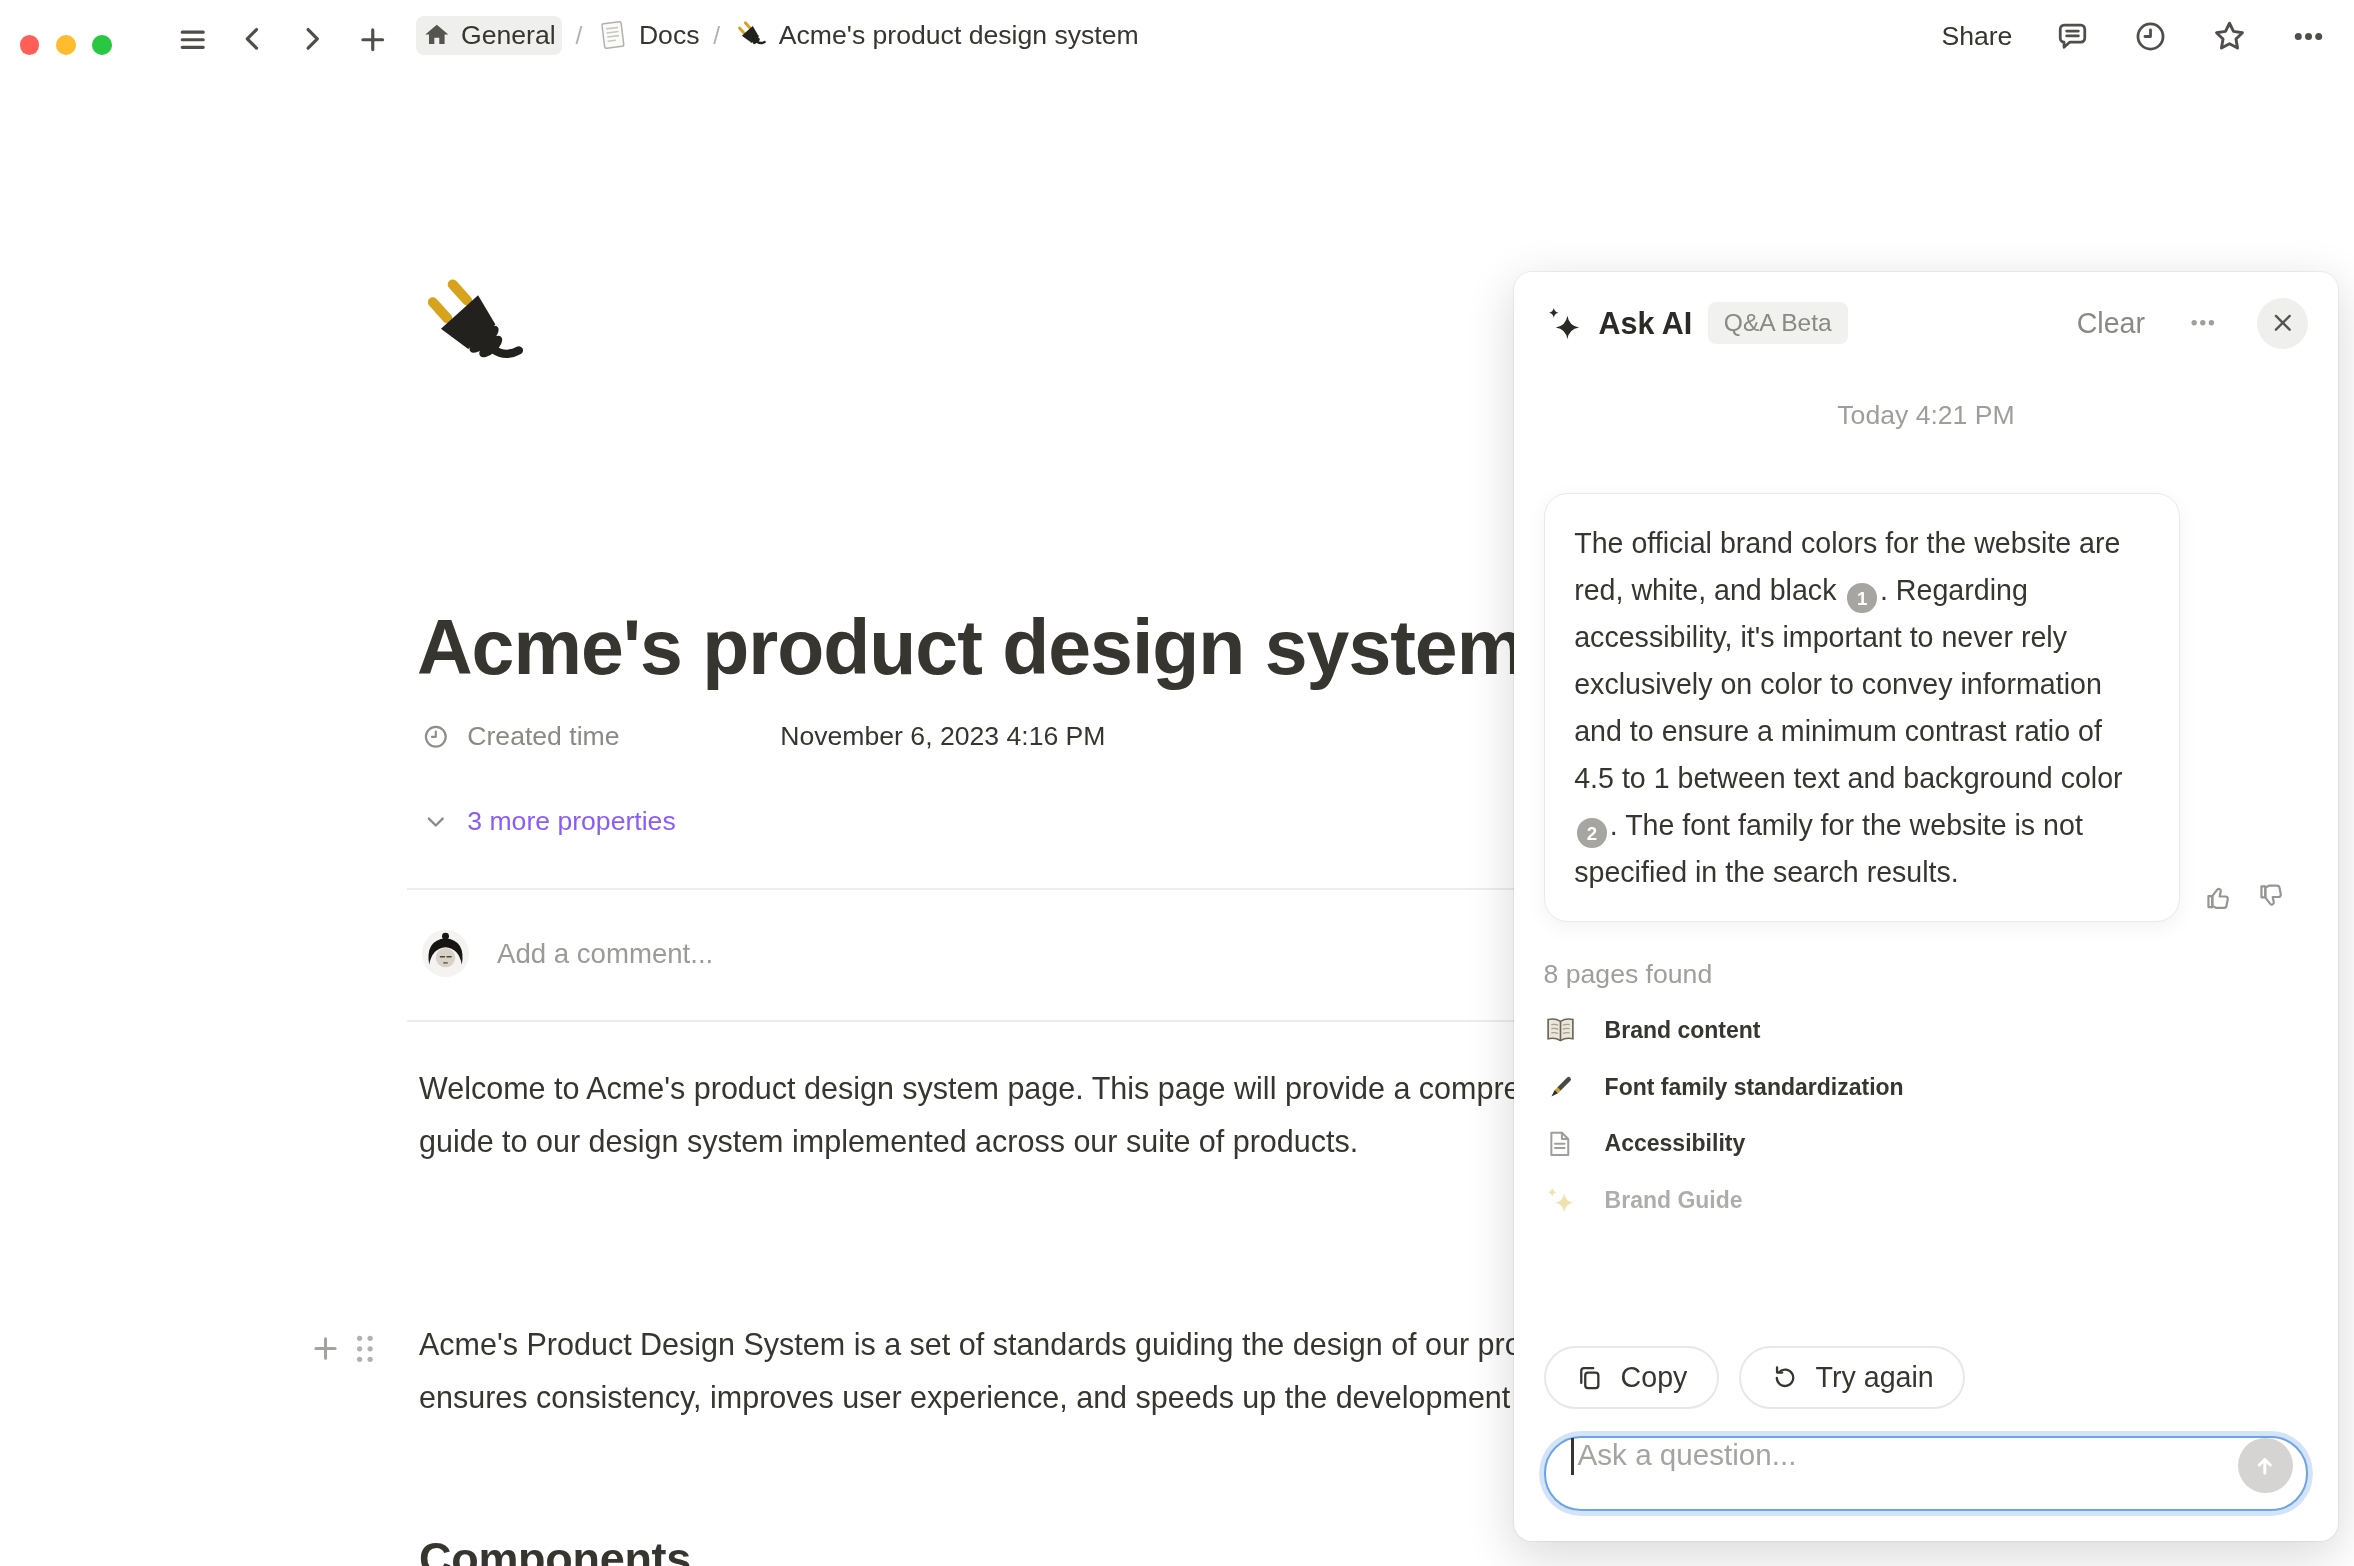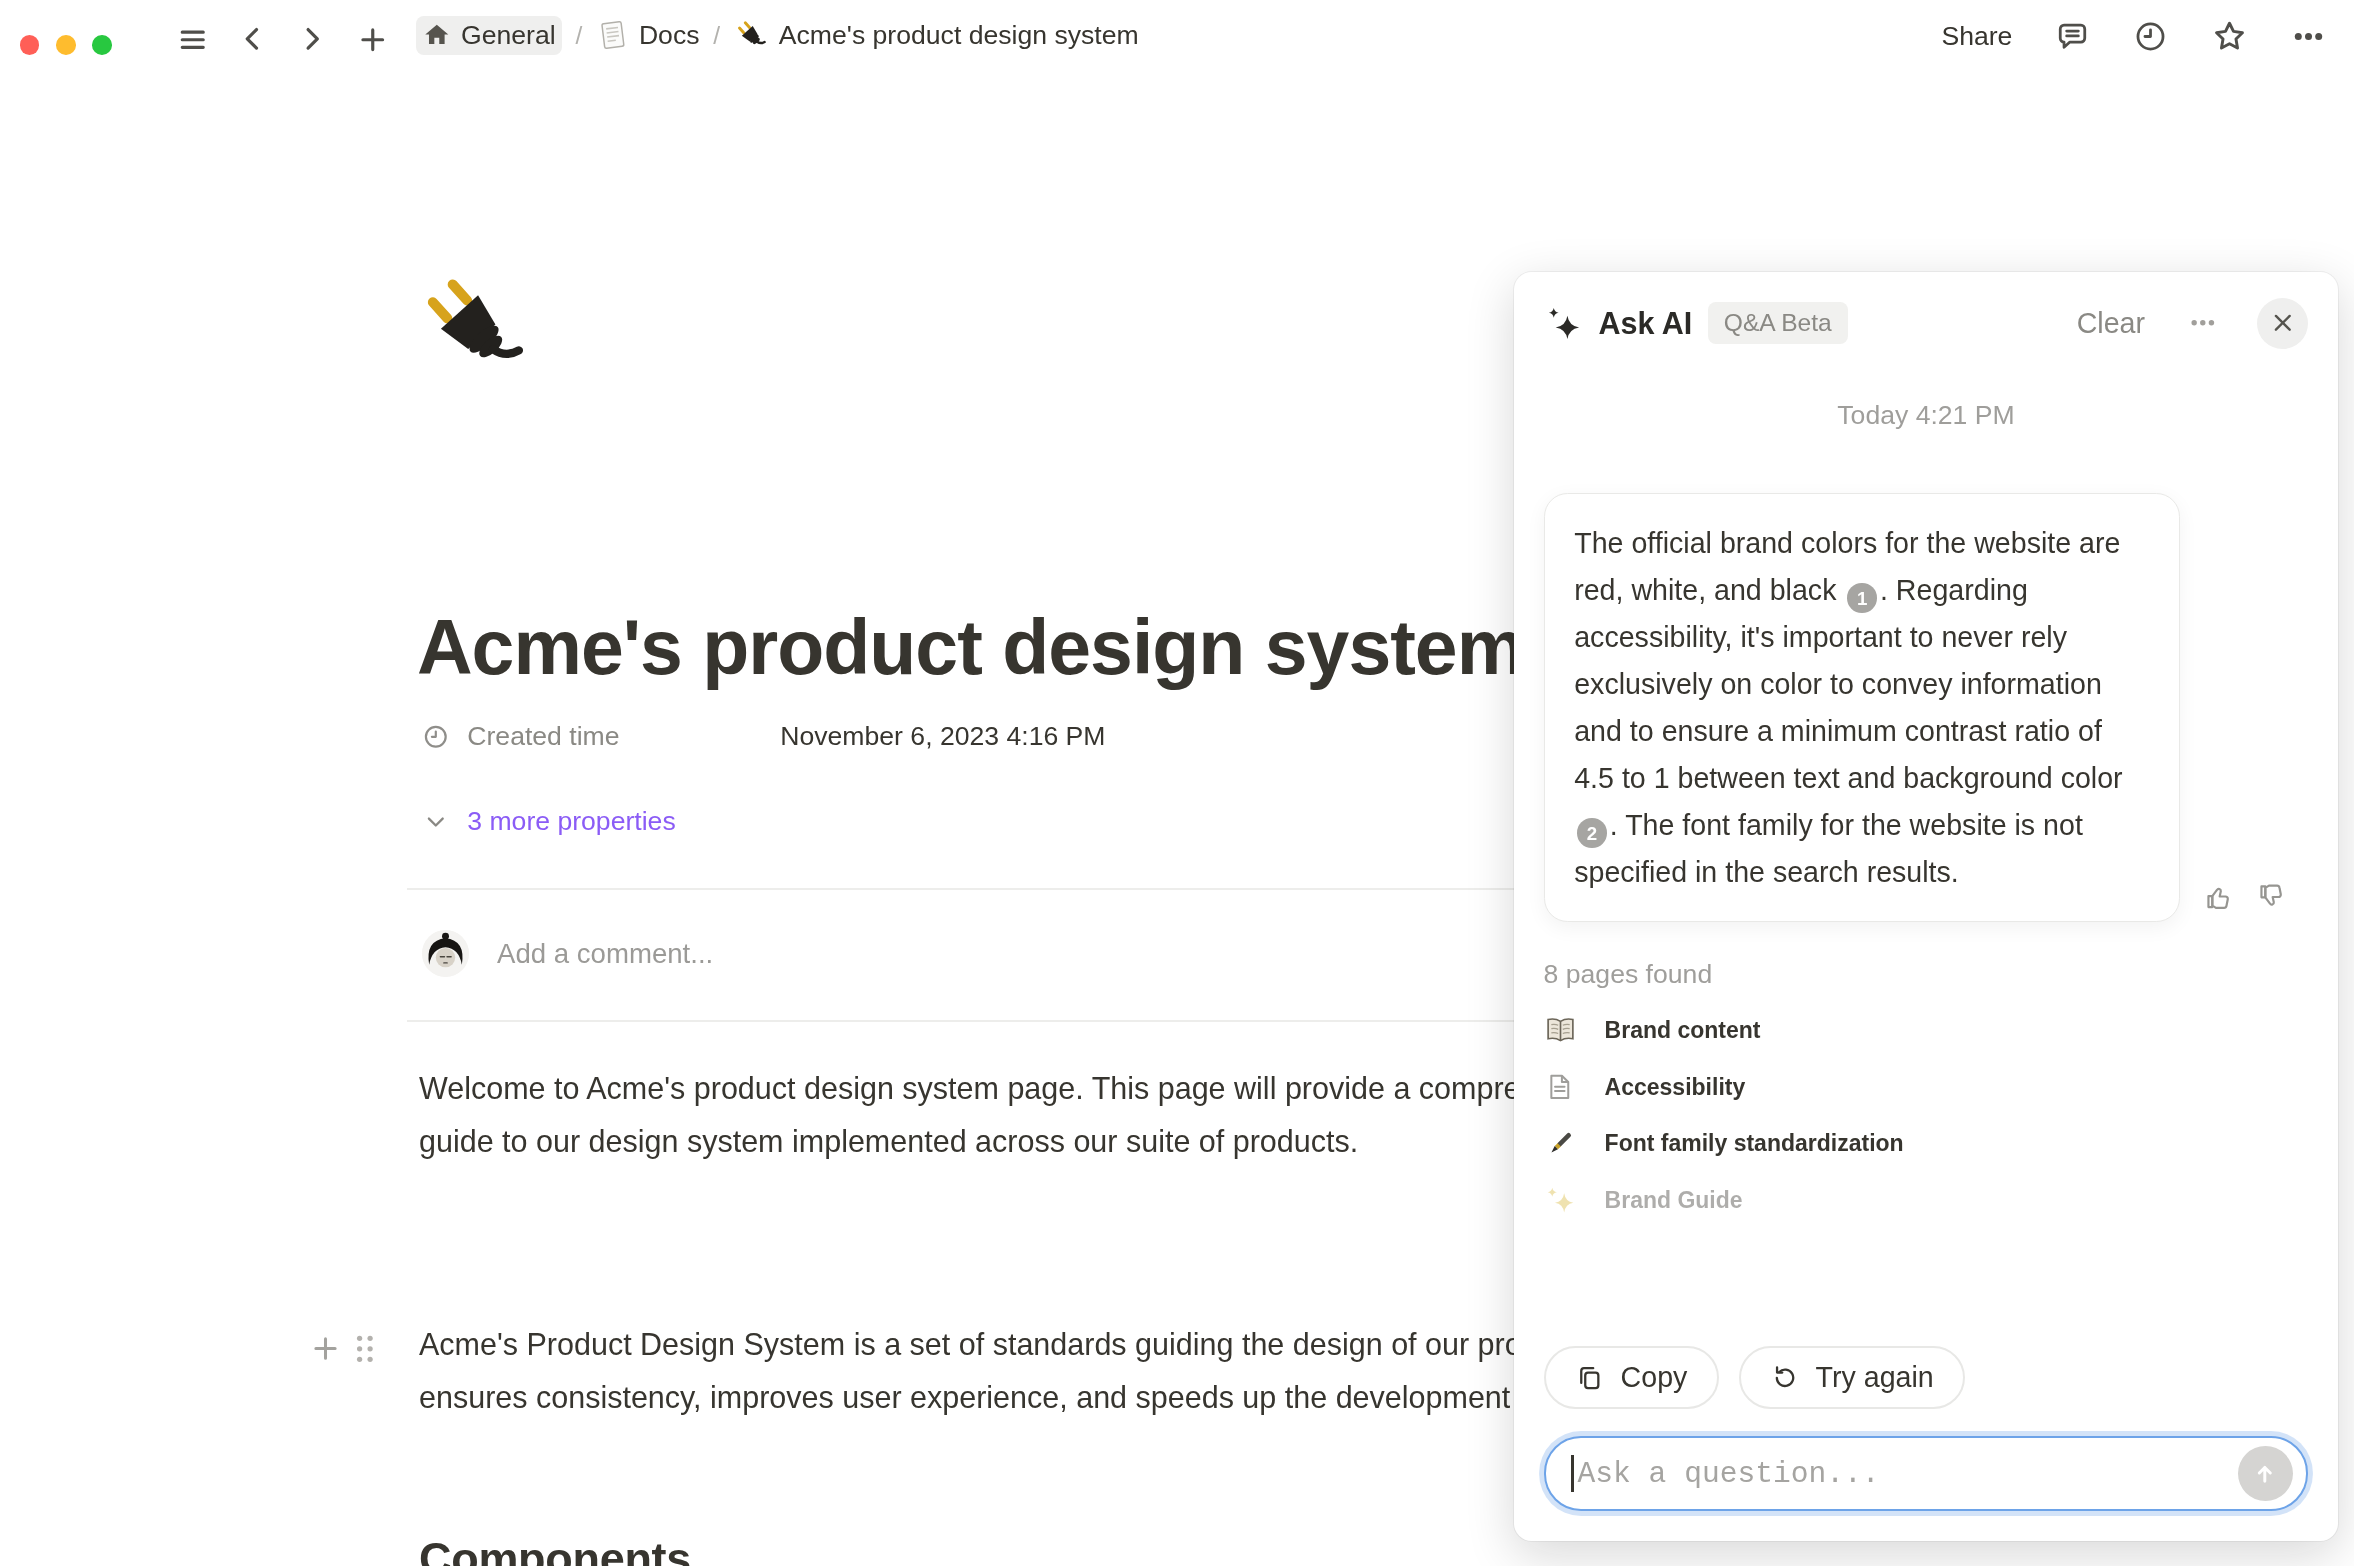--- a/index.html
+++ b/index.html
@@ -78,21 +78,21 @@
   .page-item .pi{width:33px;height:33px;flex:none;display:flex;align-items:center;justify-content:center;}
   .page-item.faded{opacity:.4;}
   .actions{display:flex;gap:19.7px;margin-top:auto;flex:none;}
   .pill{
     display:flex;align-items:center;gap:15.8px;border:2px solid #e8e8e6;border-radius:39px;
     padding:12.8px 29.6px;font-size:28.6px;font-weight:500;color:#37352f;cursor:pointer;background:#fff;
   }
   .ask-input{
     margin-top:27.6px;flex:none;height:75px;border-radius:37px;
     border:2.5px solid #6da3e8;box-shadow:0 0 0 4.9px rgba(109,163,232,.30);
-    display:flex;align-items:center;padding:0 13.8px 0 25.6px;box-sizing:border-box;background:#fff;font-family:Liberation Mono, monospace;
+    display:flex;align-items:flex-start;padding:0 13.8px 0 25.6px;box-sizing:border-box;background:#fff;
   }
   .caret{width:2.5px;height:37px;background:#37352f;margin-right:3.9px;}
   .ask-ph{flex:1;color:#a5a4a1;font-size:29.6px;}
   .send-btn{width:55px;height:55px;border-radius:50%;background:#d5d4d2;display:flex;align-items:center;justify-content:center;cursor:pointer;flex:none;}
   svg{display:block;}
 </style>
 </head>
 <body>
 
 <div class="topbar">
@@ -330,39 +330,39 @@
           <svg width="33" height="33" viewBox="0 0 36 36">
               <path d="M18 8 C14 5.5 9 5 4.5 6 V27 C9 26 14 26.5 18 29 C22 26.5 27 26 31.5 27 V6 C27 5 22 5.5 18 8 Z" fill="#ece6da" stroke="#6b6558" stroke-width="1.8"></path>
               <path d="M18 8v21" stroke="#6b6558" stroke-width="1.8"></path>
               <path d="M8 11.5c3-.5 5.5-.2 7.5.8M8 16c3-.5 5.5-.2 7.5.8M8 20.5c3-.5 5.5-.2 7.5.8M20.5 12.3c2-1 4.5-1.3 7.5-.8M20.5 16.8c2-1 4.5-1.3 7.5-.8M20.5 21.3c2-1 4.5-1.3 7.5-.8" stroke="#a69f8f" stroke-width="1.4" fill="none"></path>
             </svg>
         </span>
         <span>Brand content</span>
       </div>
       <div class="page-item">
         <span class="pi">
-          <svg width="29.6" height="29.6" viewBox="0 0 28 28" fill="none" stroke="#9f9e9b" stroke-width="1.9">
-              <path d="M6 3.5h10l6 6v15H6z" stroke-linejoin="round"></path>
-              <path d="M16 3.5v6h6" stroke-linejoin="round"></path>
-              <path d="M9.5 14h9M9.5 18h9" stroke-linecap="round"></path>
-            </svg>
-        </span>
-        <span>Accessibility</span>
-      </div>
-      <div class="page-item">
-        <span class="pi">
           <svg width="33" height="33" viewBox="0 0 36 36">
               <g transform="rotate(45 18 18)">
                 <rect x="15.5" y="3" width="5" height="19" rx="2.2" fill="#4a4944"></rect>
                 <rect x="15.5" y="20" width="5" height="4.5" fill="#c9a227"></rect>
                 <path d="M15.5 24.5h5L18 32z" fill="#2e2d2a"></path>
               </g>
             </svg>
         </span>
         <span>Font family standardization</span>
+      </div>
+      <div class="page-item">
+        <span class="pi">
+          <svg width="29.6" height="29.6" viewBox="0 0 28 28" fill="none" stroke="#9f9e9b" stroke-width="1.9">
+              <path d="M6 3.5h10l6 6v15H6z" stroke-linejoin="round"></path>
+              <path d="M16 3.5v6h6" stroke-linejoin="round"></path>
+              <path d="M9.5 14h9M9.5 18h9" stroke-linecap="round"></path>
+            </svg>
+        </span>
+        <span>Accessibility</span>
       </div>
       <div class="page-item faded">
         <span class="pi">
           <svg width="33" height="33" viewBox="0 0 36 36" fill="#d9b83d">
               <path d="M22 10 Q23.4 19 32 20.5 Q23.4 22 22 31 Q20.6 22 12 20.5 Q20.6 19 22 10 Z"></path>
               <path d="M9 4 Q9.7 8.3 14 9 Q9.7 9.7 9 14 Q8.3 9.7 4 9 Q8.3 8.3 9 4 Z"></path>
             </svg>
         </span>
         <span>Brand Guide</span>
       </div>

